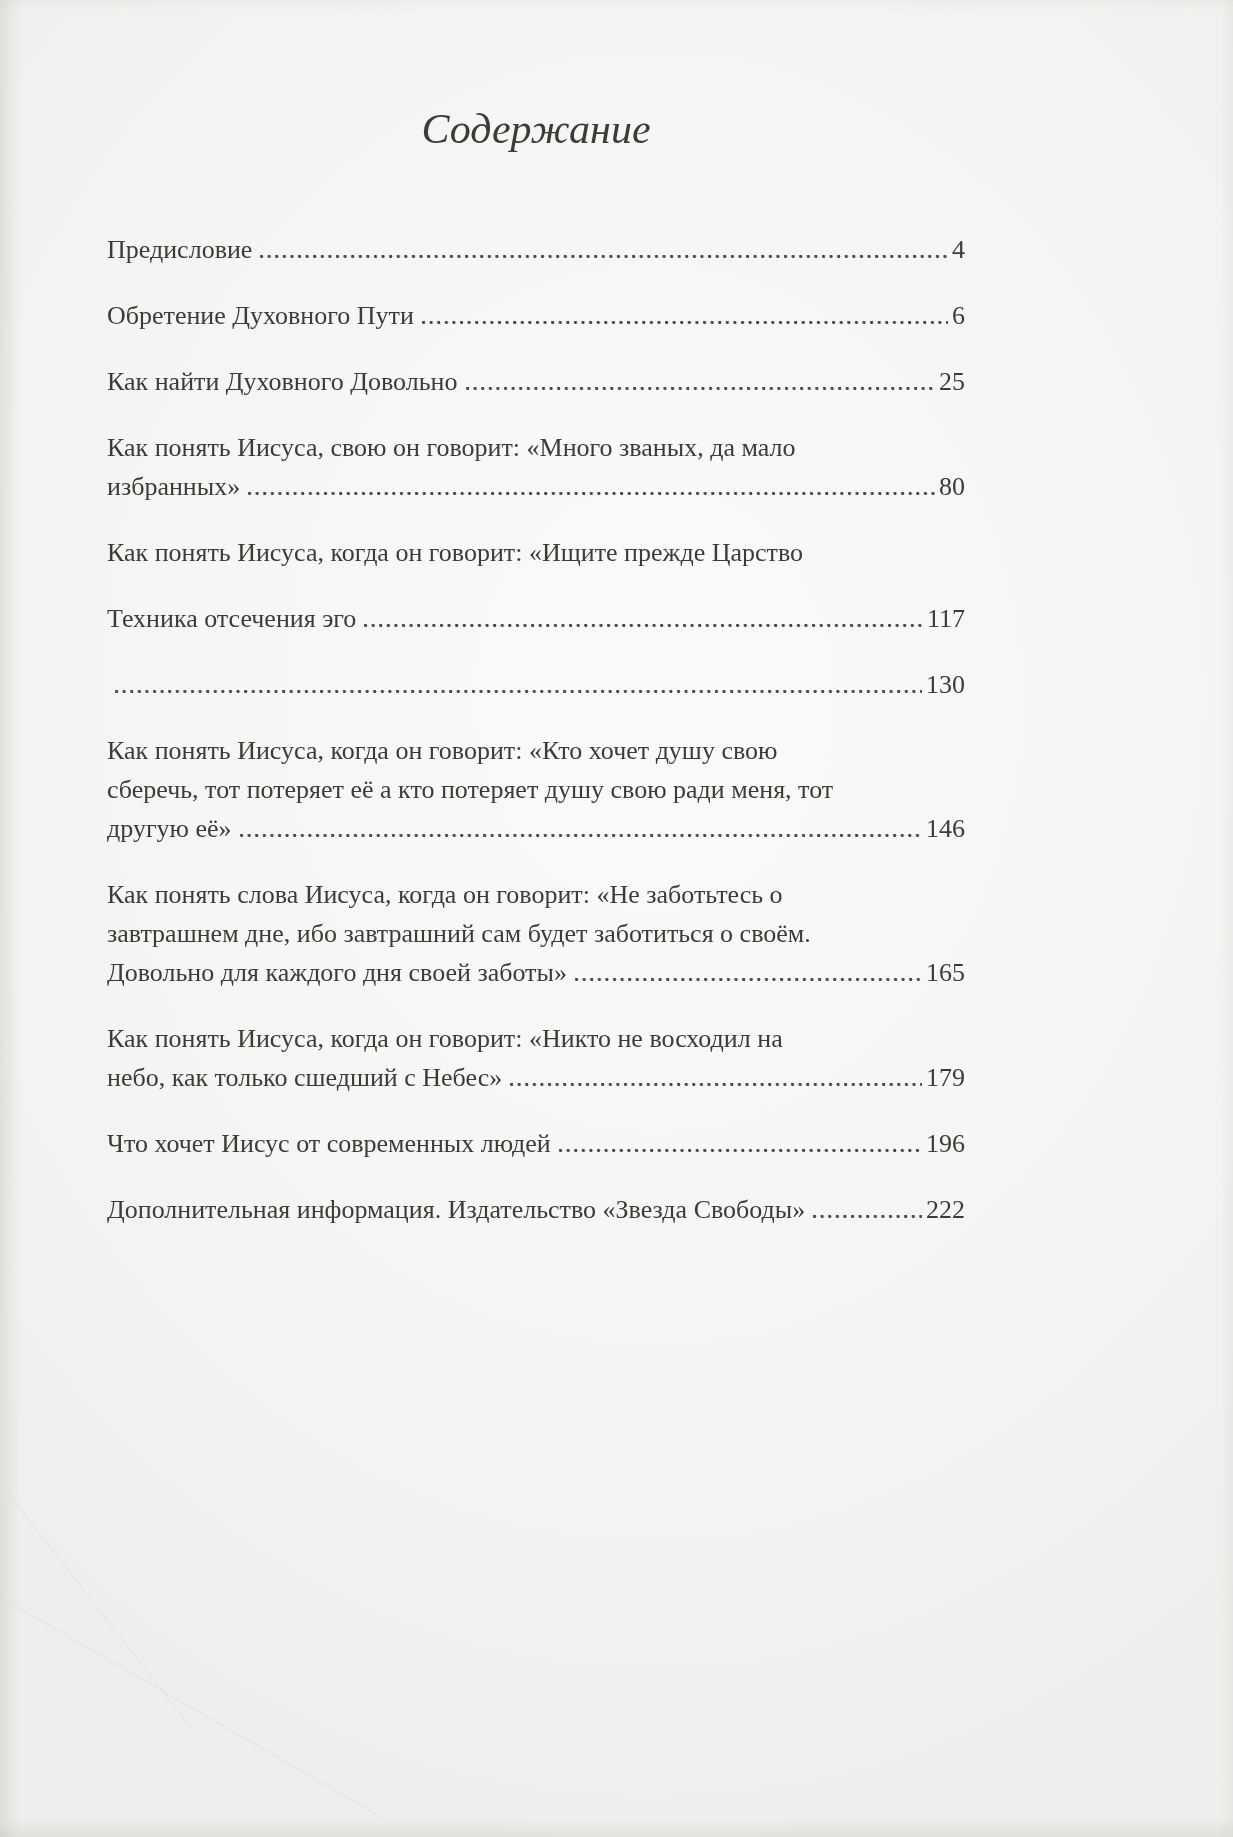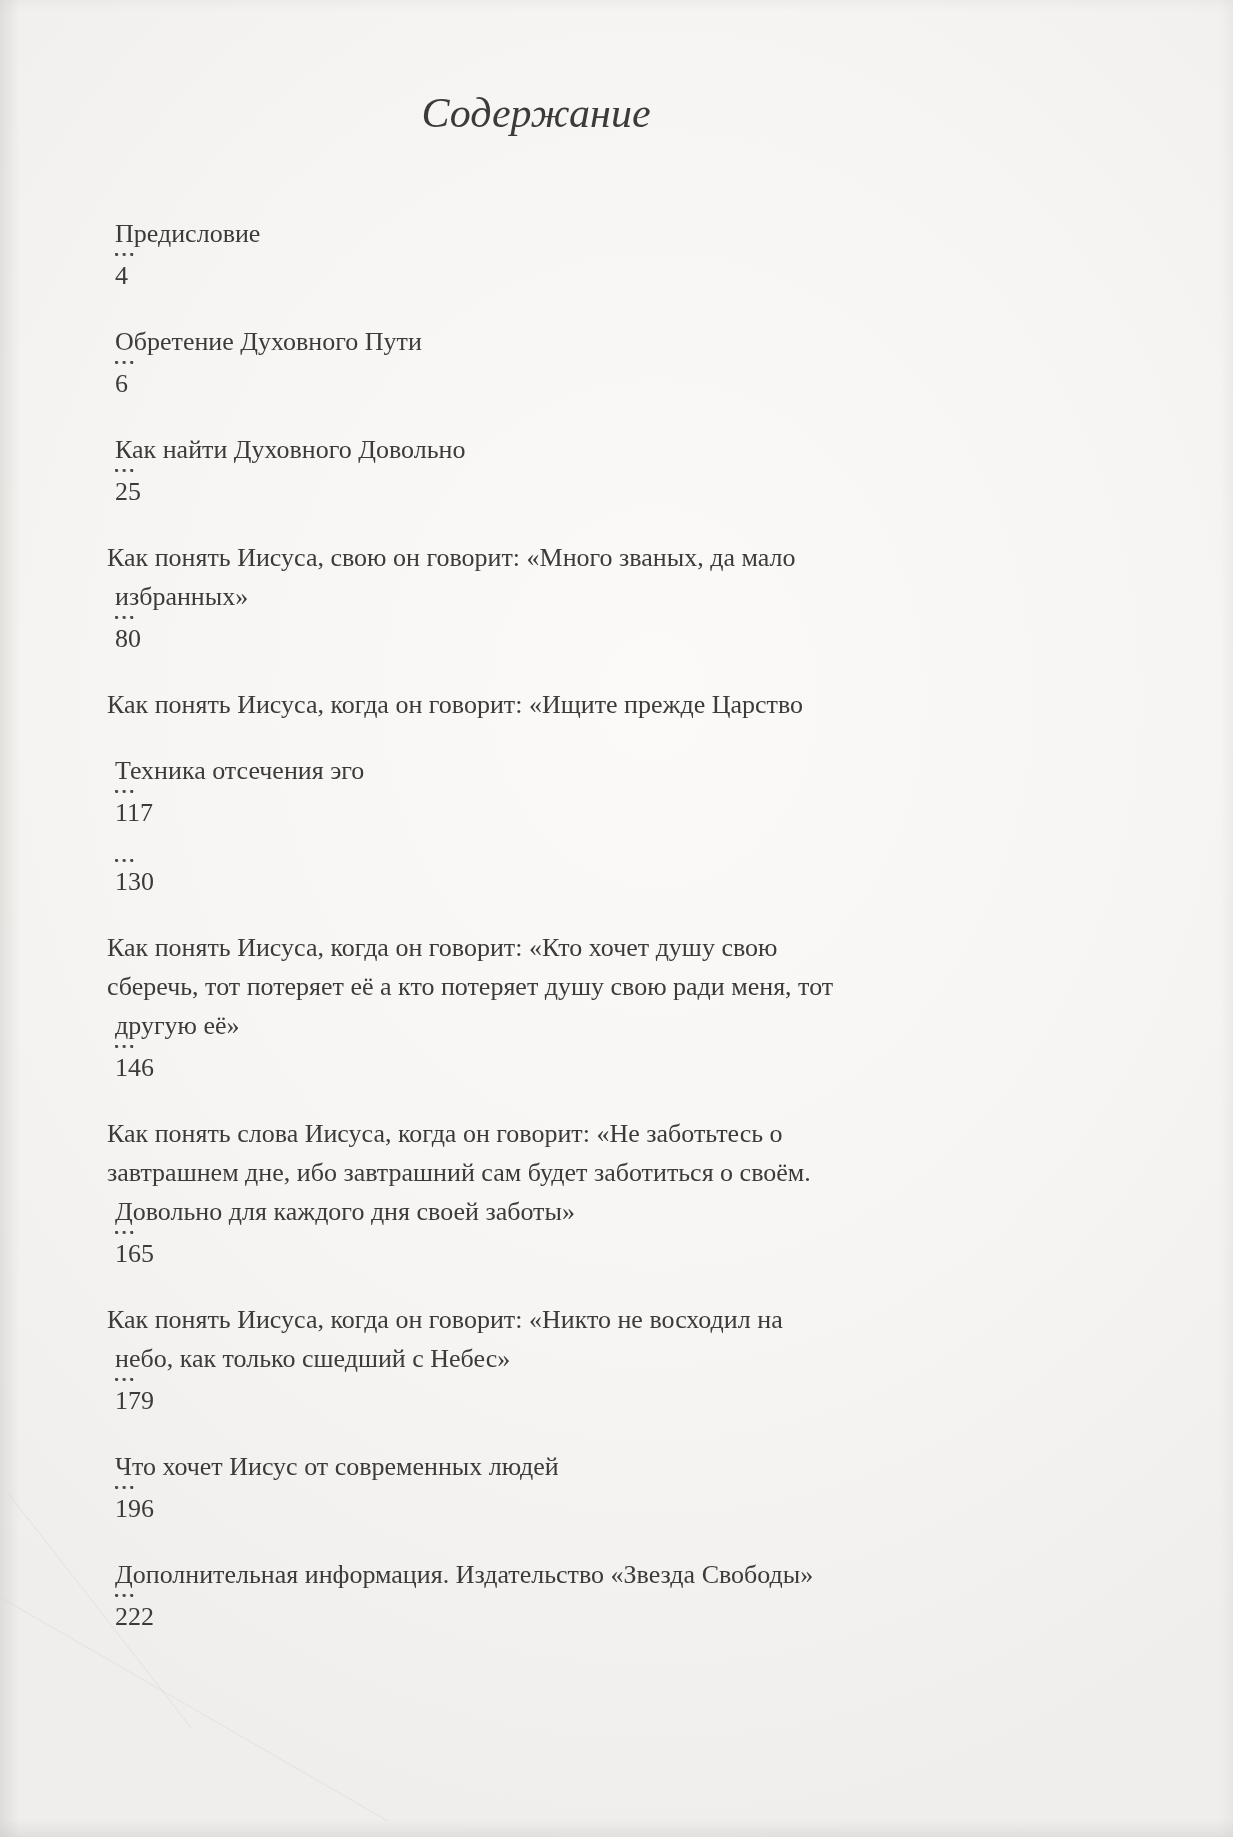--- a/index.html
+++ b/index.html
@@ -29,21 +29,21 @@
   .crease {
     position: absolute; pointer-events: none; height: 2px; opacity: .45;
     background: linear-gradient(to bottom, rgba(255,255,255,0), rgba(213,209,204,.9), rgba(255,255,255,0));
   }
   .crease-1 { left: -60px; top: 1700px; width: 480px; transform: rotate(30deg); }
   .crease-2 { left: -50px; top: 1610px; width: 300px; transform: rotate(52deg); }
 
   .content {
     position: absolute;
     left: 107px;
-    top: 88px;
+    top: 104px;
     width: 858px;
   }
 
   .title {
     margin: 0 0 76px 0;
     text-align: center;
     font-style: italic;
     font-weight: 400;
     font-size: 42px;
     line-height: 50px;
@@ -53,21 +53,21 @@
   .toc-list { width: 100%; }
 
   .entry {
     font-size: 26px;
     line-height: 39px;
     margin-bottom: 27px;
     color: var(--text-color, #3d3b38);
   }
   .entry:last-child { margin-top: 26px; }
 
-  .entry-line { white-space: nowrap; flex-direction: column; }
+  .entry-line { white-space: nowrap; }
   .entry-line.last {
     display: flex;
     align-items: baseline;
   }
   .entry-text { flex: 0 0 auto; }
 
   .leader {
     flex: 1 1 auto;
     min-width: 20px;
     height: 3px;

